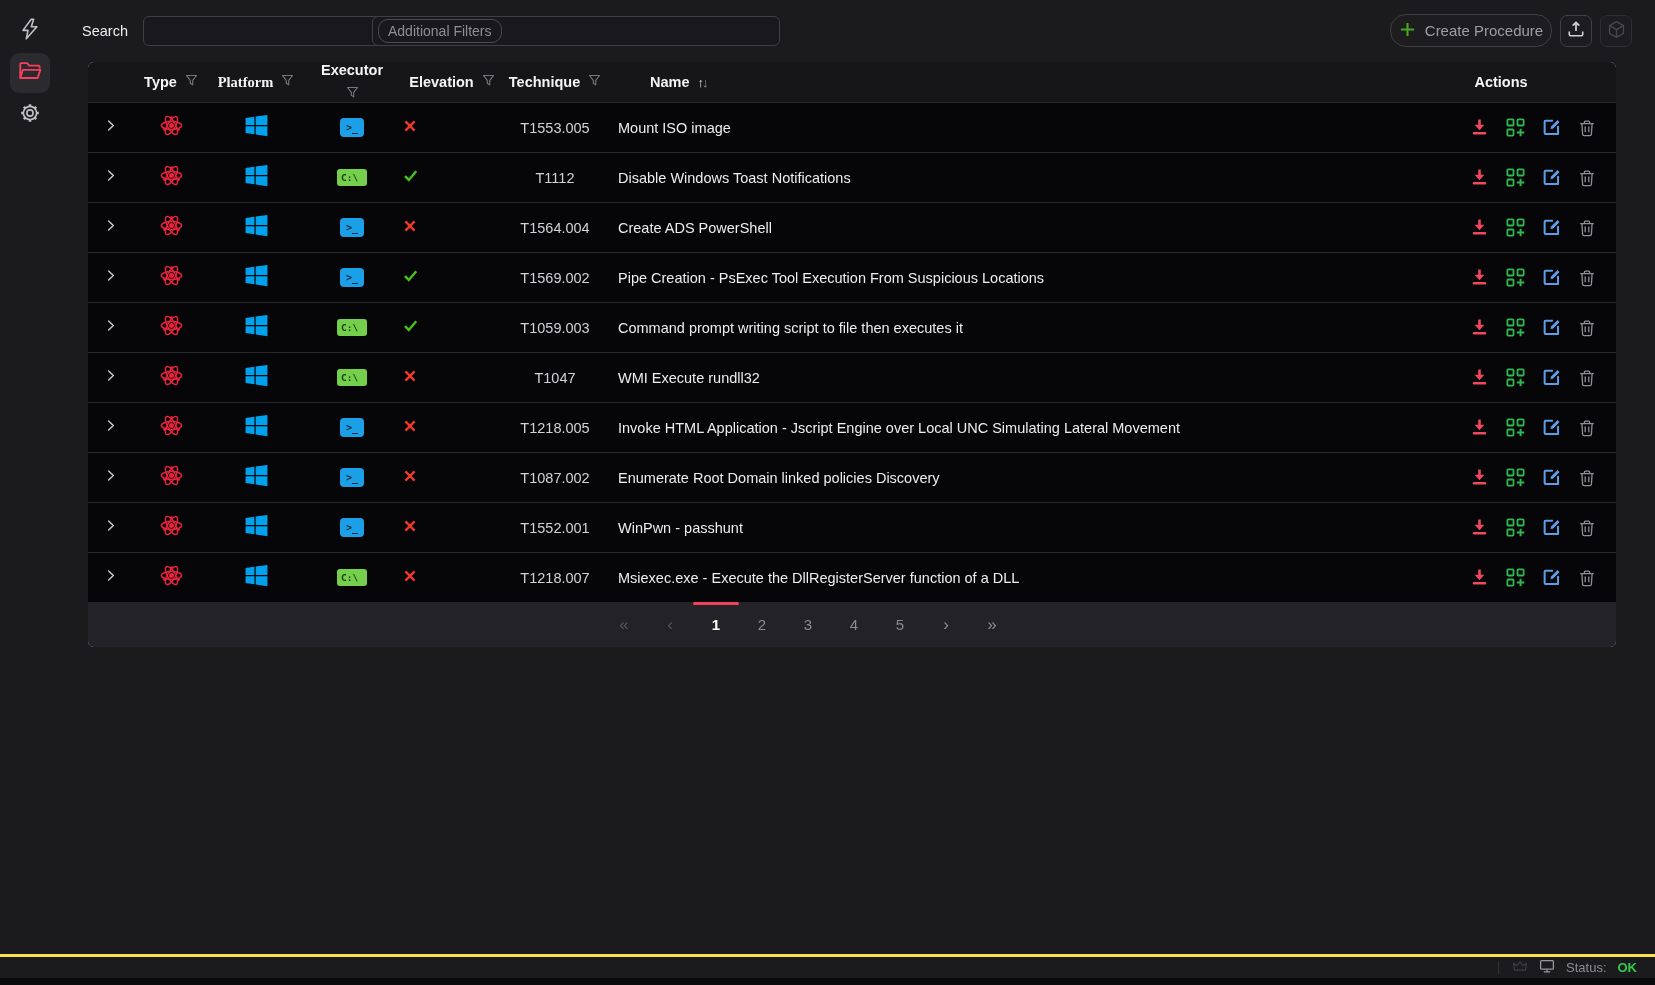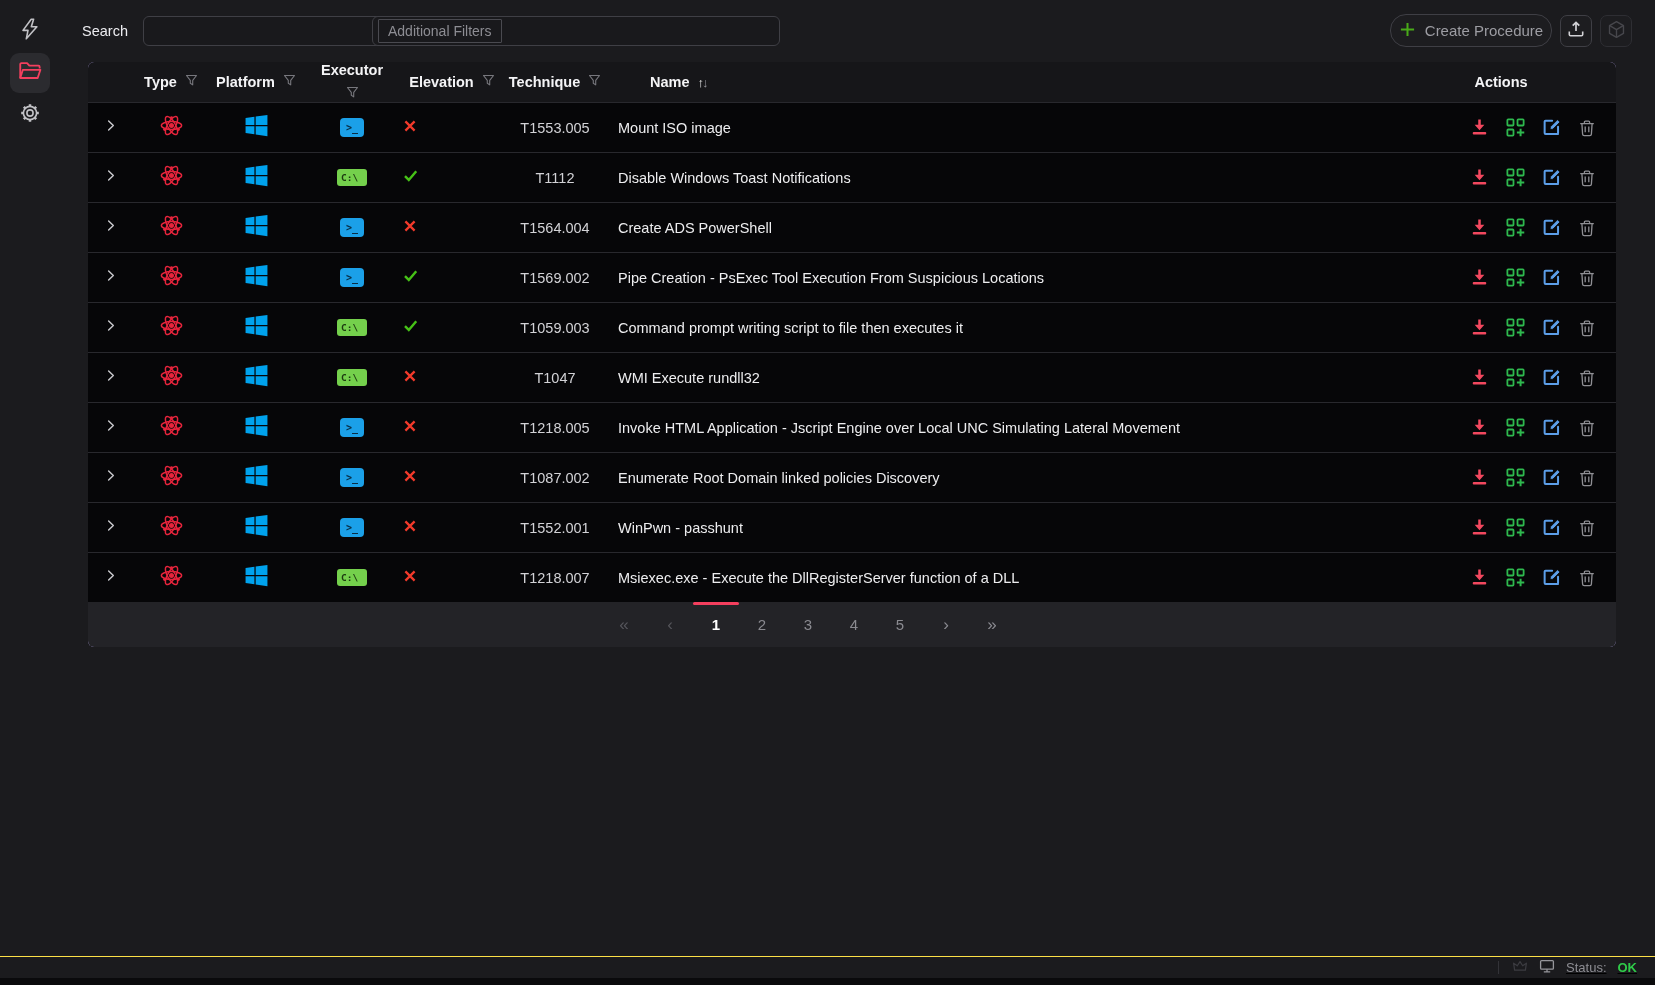--- a/index.html
+++ b/index.html
@@ -11,34 +11,34 @@
   
   .sidebar{position:absolute;left:0;top:0;bottom:28px;width:60px;display:flex;flex-direction:column;align-items:center;padding-top:11px;gap:2px;background:#1b1b1e;}
   .side-item{width:40px;height:40px;border-radius:9px;display:flex;align-items:center;justify-content:center;}
   .side-item.active{background:#2b2b2f;}
 
   
   .topbar{position:absolute;left:80px;top:0;right:12px;height:62px;}
   .search-label{position:absolute;left:2px;top:23px;font-size:14.5px;color:#ececf0;}
   .search-input{position:absolute;left:63px;top:16px;width:219px;height:28px;background:#19191c;border:1px solid #3f3f45;border-radius:6px;color:#e8e8e8;font-size:14px;padding:0 10px;outline:none;}
   .filters-box{position:absolute;left:292px;top:16px;width:401px;height:28px;border:1px solid #3f3f45;border-radius:6px;display:flex;align-items:center;padding-left:5px;background:#19191c;}
-  .filters-chip{border:1px solid #4a4a50;border-radius:1px;height:22px;display:flex;align-items:center;padding:0 9px;color:#8d8d93;font-size:14px;}
+  .filters-chip{border:1px solid #4a4a50;border-radius:10px;height:22px;display:flex;align-items:center;padding:0 9px;color:#8d8d93;font-size:14px;}
   .btn-create{position:absolute;left:1310px;top:14px;width:162px;height:33px;border:1px solid #3f3f45;border-radius:16px;display:flex;align-items:center;justify-content:center;gap:9px;color:#9d9da3;font-size:15px;background:#1d1d20;}
   .btn-sq{position:absolute;top:15px;width:32px;height:32px;border:1px solid #3f3f45;border-radius:7px;display:flex;align-items:center;justify-content:center;background:#1d1d20;}
   .btn-upload{left:1480px;}
   .btn-cube{left:1520px;border-color:#2e2e33;}
 
   
   .table{position:absolute;left:88px;top:62px;width:1528px;border-radius:6px;overflow:hidden;background:#c4b5fd;}
   .thead{display:flex;height:40px;align-items:center;background:#161619;color:#f4f4f6;font-weight:bold;font-size:14.5px;}
   .hcell{display:flex;align-items:center;justify-content:center;gap:8px;}
   .row{display:flex;height:49px;align-items:center;border-top:1px solid #28282d;background:#060608;}
   .c-exp{width:44px;display:flex;align-items:center;justify-content:center;}
   .c-type{width:78px;display:flex;align-items:center;justify-content:center;}
-  .c-plat{width:92px;display:flex;justify-content:center;}
+  .c-plat{width:92px;display:flex;justify-content:center;font-family:Liberation Serif, serif;}
   .c-exec{width:100px;display:flex;align-items:center;justify-content:center;flex-direction:column;}
   .c-elev{width:100px;display:flex;align-items:center;}
   .c-tech{width:106px;display:flex;align-items:center;justify-content:center;font-size:14.5px;color:#d2d2d6;}
   .c-name{flex:1;padding-left:10px;font-size:14.5px;color:#ededef;white-space:nowrap;overflow:hidden;}
   .c-act{width:230px;display:flex;align-items:center;justify-content:flex-end;gap:17px;padding-right:20px;box-sizing:border-box;}
   .thead .c-name{display:flex;gap:8px;align-items:center;padding-left:42px;color:#f4f4f6;}
   .thead .c-act{justify-content:center;padding-right:0;}
   .sort-ic{font-size:13px;letter-spacing:-2px;}
   .sort-up{color:#eaeaea;}
   .sort-down{color:#97979c;}
@@ -51,21 +51,21 @@
   
   .pagination{height:45px;background:#232327;display:flex;align-items:center;justify-content:center;gap:14px;padding-right:88px;position:relative;}
   .page-item{width:32px;height:45px;display:flex;align-items:center;justify-content:center;font-size:15px;color:#8a8a90;position:relative;}
   .page-item.arrow{font-size:17px;}
   .page-item.disabled{color:#55555b;}
   .page-item.active{color:#ffffff;font-weight:bold;}
   .page-item.active::after{content:"";position:absolute;top:0;left:-7px;right:-7px;height:3px;background:#f43f5e;border-radius:2px;}
   .pages{display:contents;}
 
   
-  .statusbar{position:absolute;left:0;right:0;bottom:7px;height:21px;border-top:1px solid #fde047;background:#1b1b1e;display:flex;align-items:center;justify-content:flex-end;gap:11px;padding-right:18px;font-size:13px;text-decoration:underline;}
+  .statusbar{position:absolute;left:0;right:0;bottom:7px;height:21px;border-top:3px solid #fde047;background:#1b1b1e;display:flex;align-items:center;justify-content:flex-end;gap:11px;padding-right:18px;font-size:13px;}
   .sb-divider{width:1px;height:13px;background:#333338;margin-right:2px;}
   .sb-label{color:#8d8d93;}
   .sb-ok{color:#2fca49;font-weight:bold;}
   .bottom-strip{position:absolute;left:0;right:0;bottom:0;height:7px;background:#0a0a0c;}
 </style>
 </head>
 <body>
 
 <div class="app">
 

